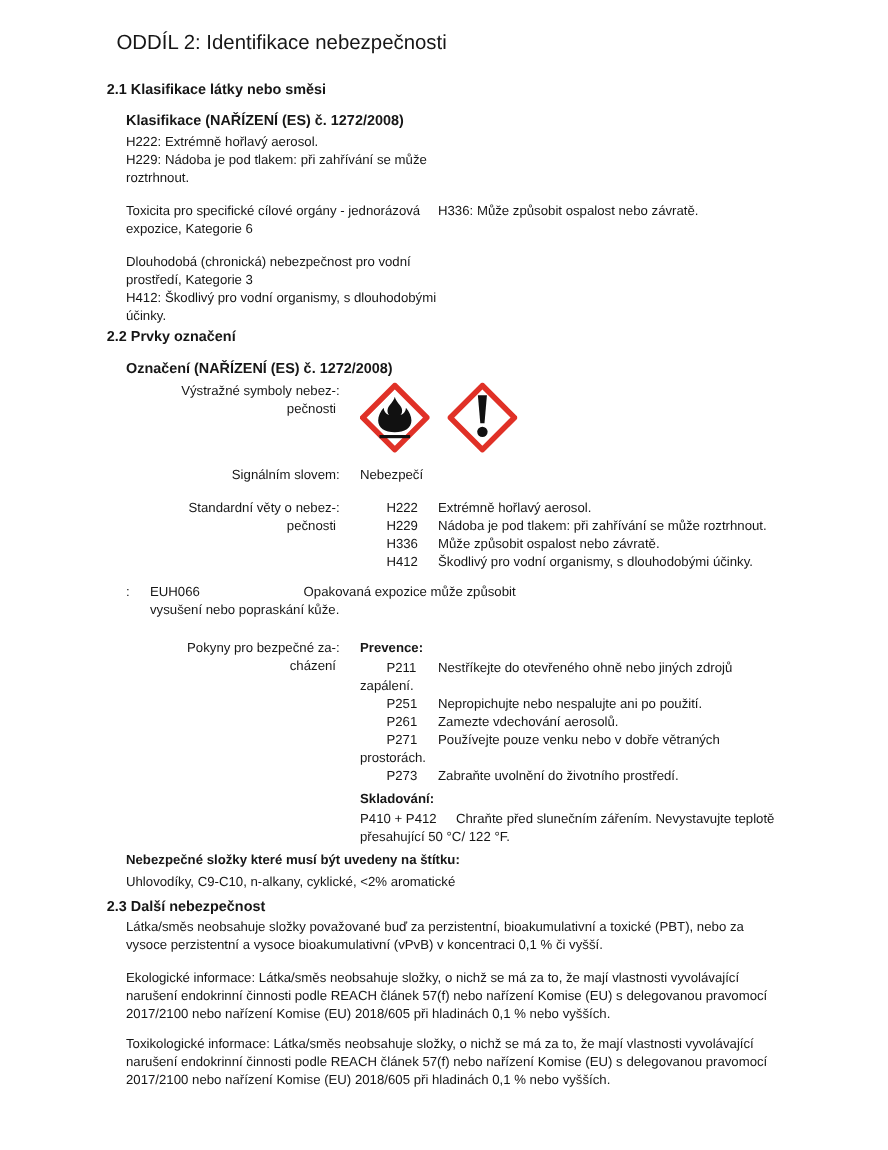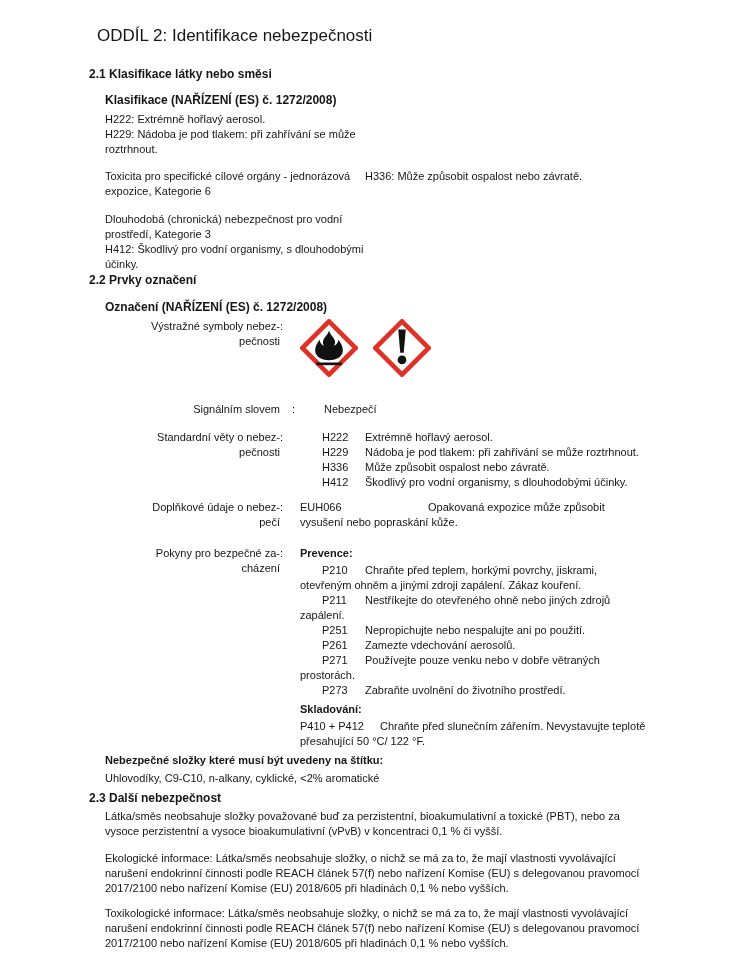--- a/index.html
+++ b/index.html
@@ -78,54 +78,51 @@
         <rect x="28" y="75" width="44" height="4.6" fill="#111111"></rect>
       </svg>
       <svg class="picto" viewBox="0 0 100 100" aria-hidden="true">
         <path d="M50 4 L96 50 L50 96 L4 50 Z" fill="#ffffff" stroke="#e03127" stroke-width="8" stroke-linejoin="miter"></path>
         <path d="M43.5 18 L56.5 18 L53 58 L47 58 Z" fill="#111111"></path>
         <circle cx="50" cy="70.5" r="7.5" fill="#111111"></circle>
       </svg>
     </div>
   </div>
 
-  <div class="lrow" style="margin-top:25px;gap:12px;">
+  <div class="lrow" style="margin-top:12px;">
     <div class="llabel">Signálním slovem</div>
     <div class="lcolon">:</div>
     <div class="lvalue">Nebezpečí</div>
   </div>
 
   <div class="lrow" style="margin-top:13px;">
     <div class="llabel">Standardní věty o nebez-
 pečnosti</div>
     <div class="lcolon">:</div>
     <div class="lvalue">
       <div><span class="code">H222</span><span>Extrémně hořlavý aerosol.</span></div>
       <div><span class="code">H229</span><span>Nádoba je pod tlakem: při zahřívání se může roztrhnout.</span></div>
       <div><span class="code">H336</span><span>Může způsobit ospalost nebo závratě.</span></div>
       <div><span class="code">H412</span><span>Škodlivý pro vodní organismy, s dlouhodobými účinky.</span></div>
     </div>
   </div>
 
   <div class="lrow" style="margin-top:10px;">
-    <div class="llabel">Doplňkové údaje o nebez-
-pečí</div>
     <div class="lcolon">:</div>
     <div class="lvalue">
       <span class="code-euh">EUH066</span><span>Opakovaná expozice může způsobit vysušení nebo popraskání kůže.</span>
     </div>
   </div>
 
   <div class="lrow" style="margin-top:16px;">
     <div class="llabel">Pokyny pro bezpečné za-
 cházení</div>
     <div class="lcolon">:</div>
     <div class="lvalue">
       <div class="bold" style="margin-bottom:2px;">Prevence:</div>
-      <div><span class="code">P210</span><span>Chraňte před teplem, horkými povrchy, jiskrami, otevřeným ohněm a jinými zdroji zapálení. Zákaz kouření.</span></div>
       <div><span class="code">P211</span><span>Nestříkejte do otevřeného ohně nebo jiných zdrojů zapálení.</span></div>
       <div><span class="code">P251</span><span>Nepropichujte nebo nespalujte ani po použití.</span></div>
       <div><span class="code">P261</span><span>Zamezte vdechování aerosolů.</span></div>
       <div><span class="code">P271</span><span>Používejte pouze venku nebo v dobře větraných prostorách.</span></div>
       <div><span class="code">P273</span><span>Zabraňte uvolnění do životního prostředí.</span></div>
       <div class="bold" style="margin-top:4px;margin-bottom:2px;">Skladování:</div>
       <div><span class="code-wide">P410 + P412</span><span>Chraňte před slunečním zářením. Nevystavujte teplotě přesahující 50 °C/ 122 °F.</span></div>
     </div>
   </div>
 

